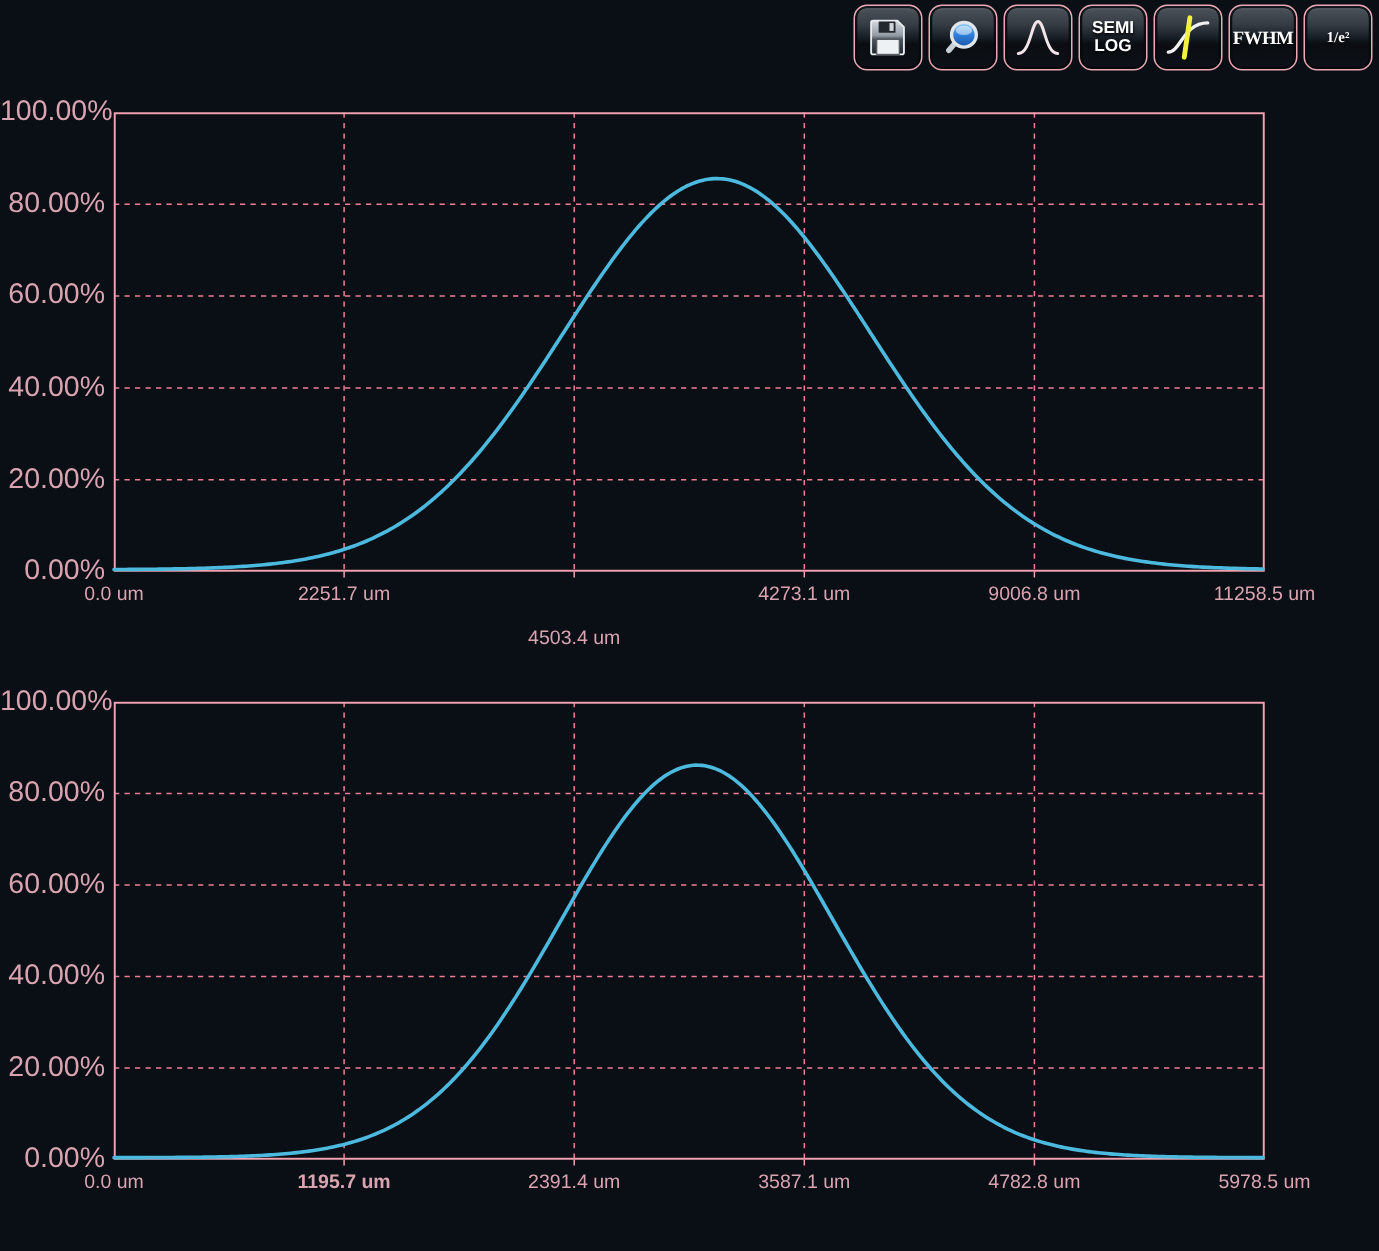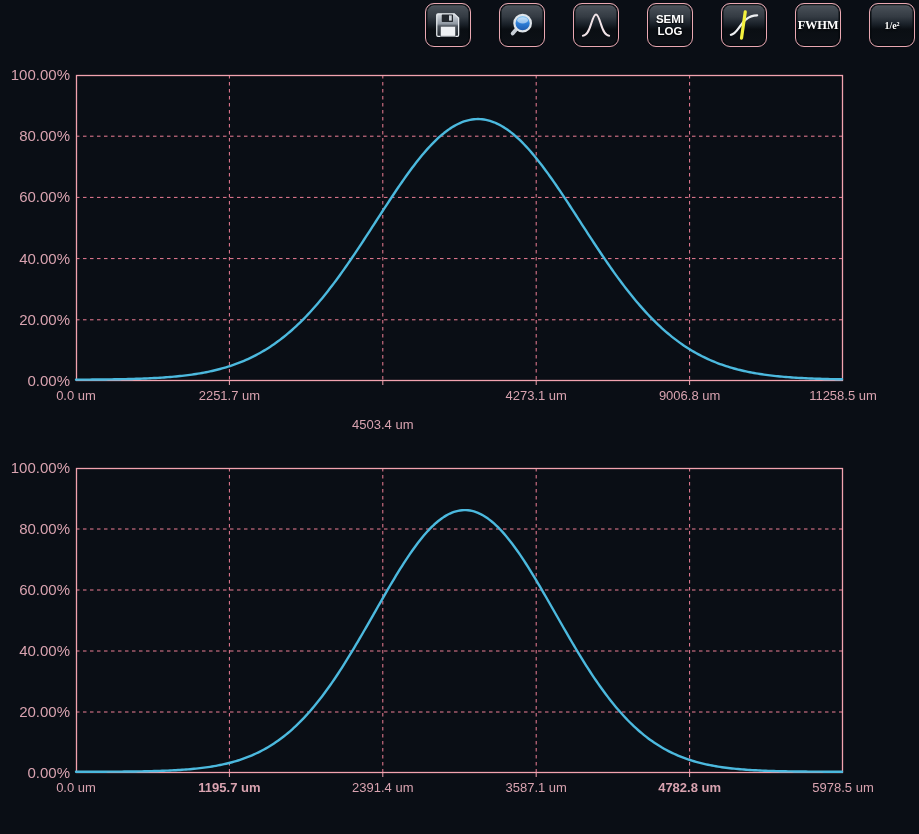--- a/index.html
+++ b/index.html
@@ -10,35 +10,35 @@
   }
   .toolbar{
     position:absolute;top:3px;right:4px;display:flex;gap:4px;
   }
   .tb{
     width:46px;height:44px;border-radius:9px;
     border:1.5px solid #eaa8b2;
     background:linear-gradient(180deg,#4d545c 0%,#343b43 30%,#1a2129 48%,#0a0e13 60%,#0d1117 100%);
     box-shadow:inset 0 0 0 1.5px rgba(5,8,12,.85), inset 0 2px 1px rgba(255,255,255,.18);
     display:flex;flex-direction:column;align-items:center;justify-content:center;
-    padding:0;cursor:pointer;color:#fff;margin-left:24px;
+    padding:0;cursor:pointer;color:#fff;
   }
   .tb svg{display:block}
   .tb .l1,.tb .l2{
     display:block;font-weight:bold;font-size:11.5px;line-height:12px;
     color:#fff;text-shadow:0 1px 2px #000;letter-spacing:0;
   }
   .tb .single{
     font-weight:bold;font-size:12.5px;color:#fff;text-shadow:0 1px 2px #000;letter-spacing:-0.3px;font-family:Liberation Serif, serif;
   }
   .tb .big{font-size:10px;letter-spacing:0;}
   .chart{position:absolute;left:0;top:0;width:100%;height:100%;}
   .ytick{
     position:absolute;width:70px;text-align:right;
-    font-size:15px;color:#d9a3b0;line-height:16px;
+    font-size:19px;color:#d9a3b0;line-height:16px;
   }
   .xtick{
     position:absolute;width:100px;text-align:center;
     font-size:13px;color:#d9a3b0;line-height:16px;
   }
 </style>
 </head>
 <body>
 
 <div class="app">
@@ -155,17 +155,17 @@
       <div class="ytick" style="left: 0px; top: 460px;">100.00%</div>
       <div class="ytick" style="left: 0px; top: 521px;">80.00%</div>
       <div class="ytick" style="left: 0px; top: 582px;">60.00%</div>
       <div class="ytick" style="left: 0px; top: 643px;">40.00%</div>
       <div class="ytick" style="left: 0px; top: 704px;">20.00%</div>
       <div class="ytick" style="left: 0px; top: 765px;">0.00%</div>
       <div class="xtick" style="left: 26px; top: 780px;">0.0 um</div>
       <div class="xtick" style="left: 179.4px; top: 780px; font-weight: bold;">1195.7 um</div>
       <div class="xtick" style="left: 332.8px; top: 780px;">2391.4 um</div>
       <div class="xtick" style="left: 486.2px; top: 780px; text-align: center;">3587.1 um</div>
-      <div class="xtick" style="left: 639.6px; top: 780px; font-weight: bold;">4782.8 um</div>
+      <div class="xtick" style="left: 639.6px; top: 780px;">4782.8 um</div>
       <div class="xtick" style="left: 793px; top: 780px;">5978.5 um</div>
     </div>
 
 </div>
 
 </body></html>

